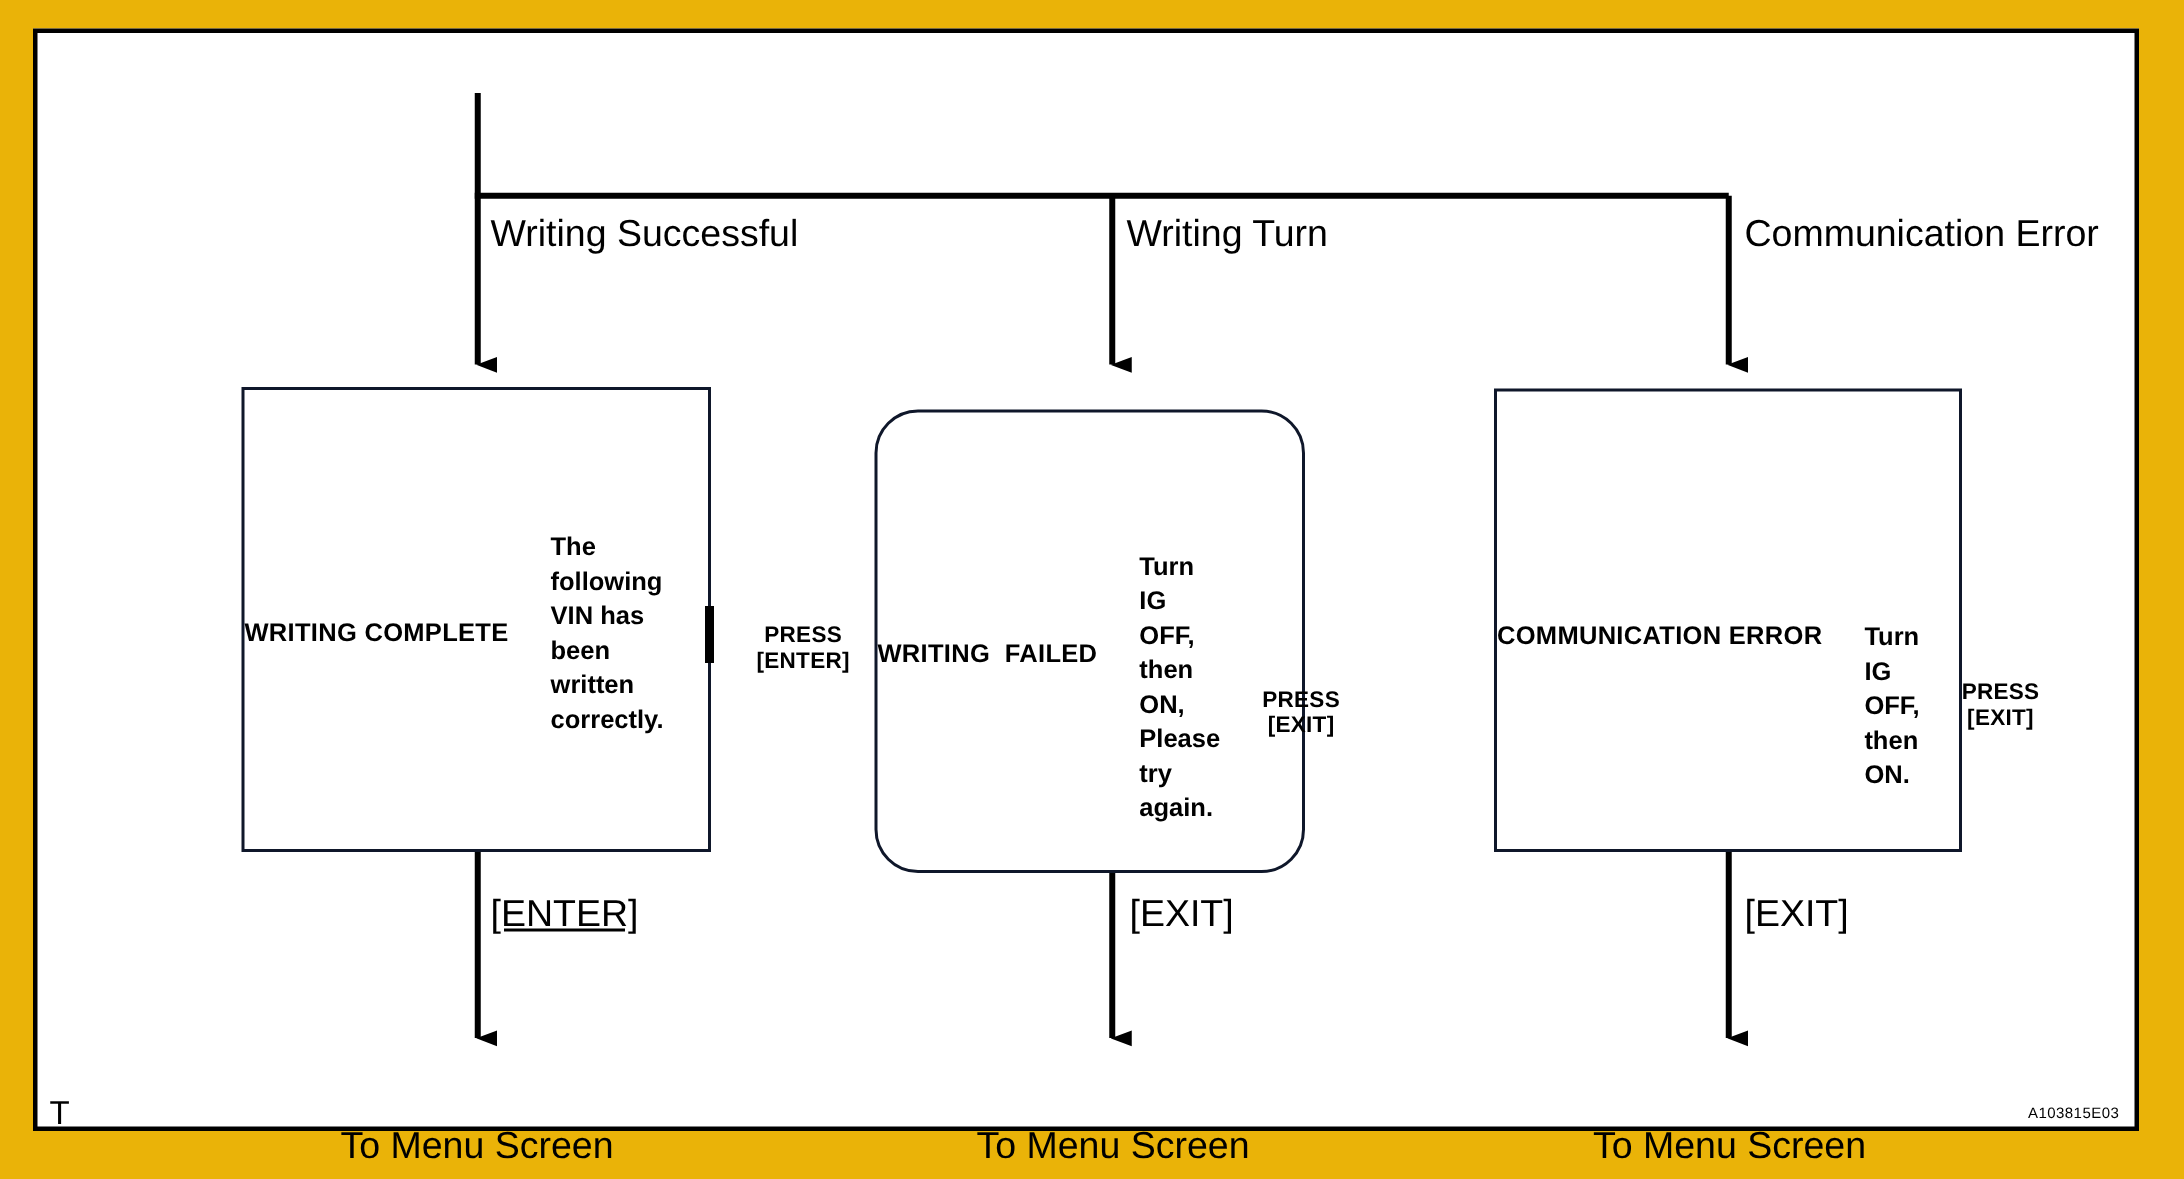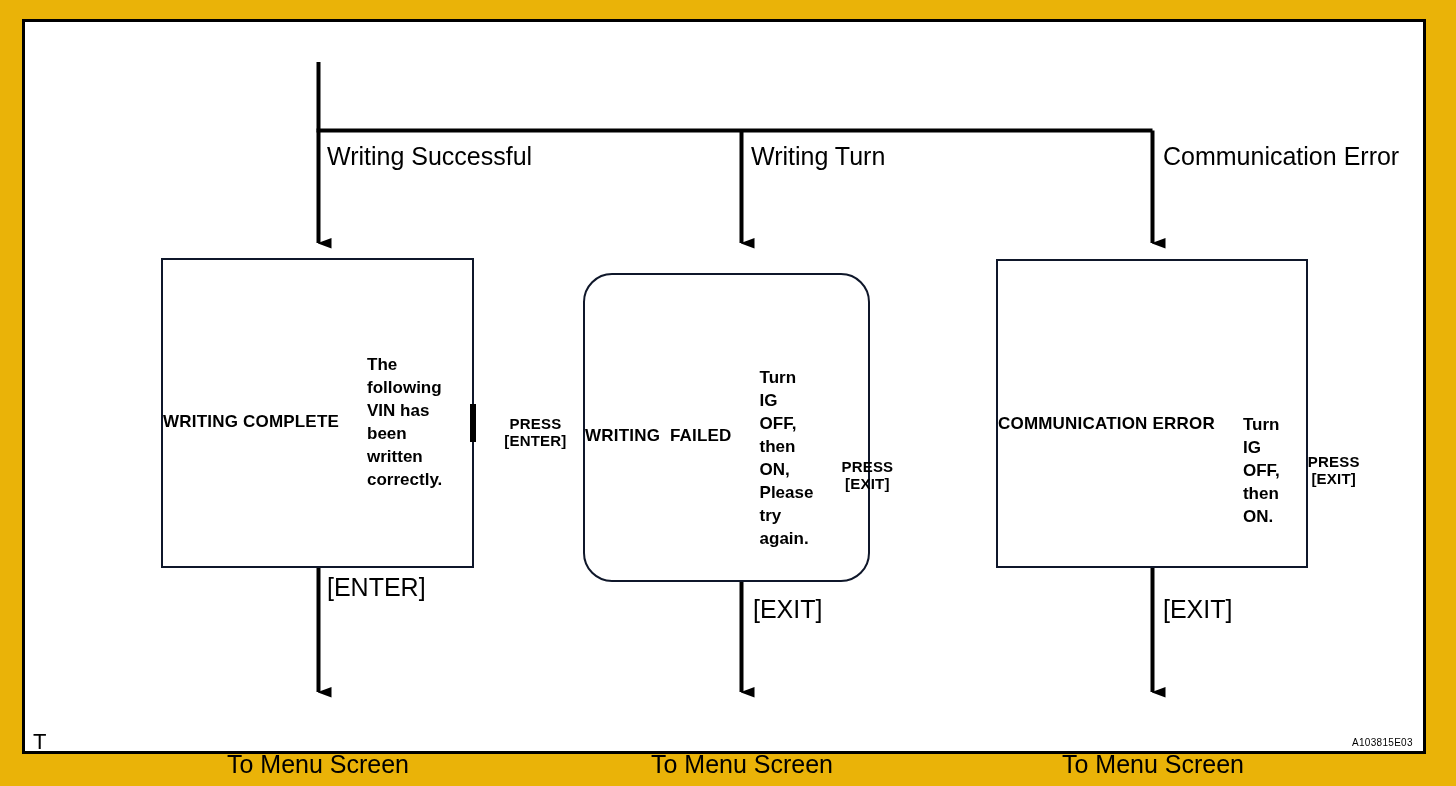--- a/index.html
+++ b/index.html
@@ -182,21 +182,21 @@
     <div class="box-line msg-a">Turn IG OFF, then ON,<br>Please try again.</div>
     <div class="box-footer">PRESS [EXIT]</div>
   </div>
 
   <div class="screen-box" id="box-communication-error" style="left:996px; top:259px; width:312px; height:309px;">
     <div class="box-title">COMMUNICATION ERROR</div>
     <div class="box-line msg-a">Turn IG OFF, then ON.</div>
     <div class="box-footer">PRESS [EXIT]</div>
   </div>
 
-  <div class="key-label" style="left:327px; top:575px;">[ENTER]</div>
+  <div class="key-label" style="left:327px; top:597px;text-decoration:underline;">[ENTER]</div>
   <div class="key-label" style="left:753px; top:597px;">[EXIT]</div>
   <div class="key-label" style="left:1163px; top:597px;">[EXIT]</div>
 
   <div class="terminal-label" style="left:318px; top:712px; transform:translateX(-50%);">To Menu Screen</div>
   <div class="terminal-label" style="left:742px; top:712px; transform:translateX(-50%);">To Menu Screen</div>
   <div class="terminal-label" style="left:1153px; top:712px; transform:translateX(-50%);">To Menu Screen</div>
 
   <div id="corner-mark">T</div>
   <div id="figure-id">A103815E03</div>
 

